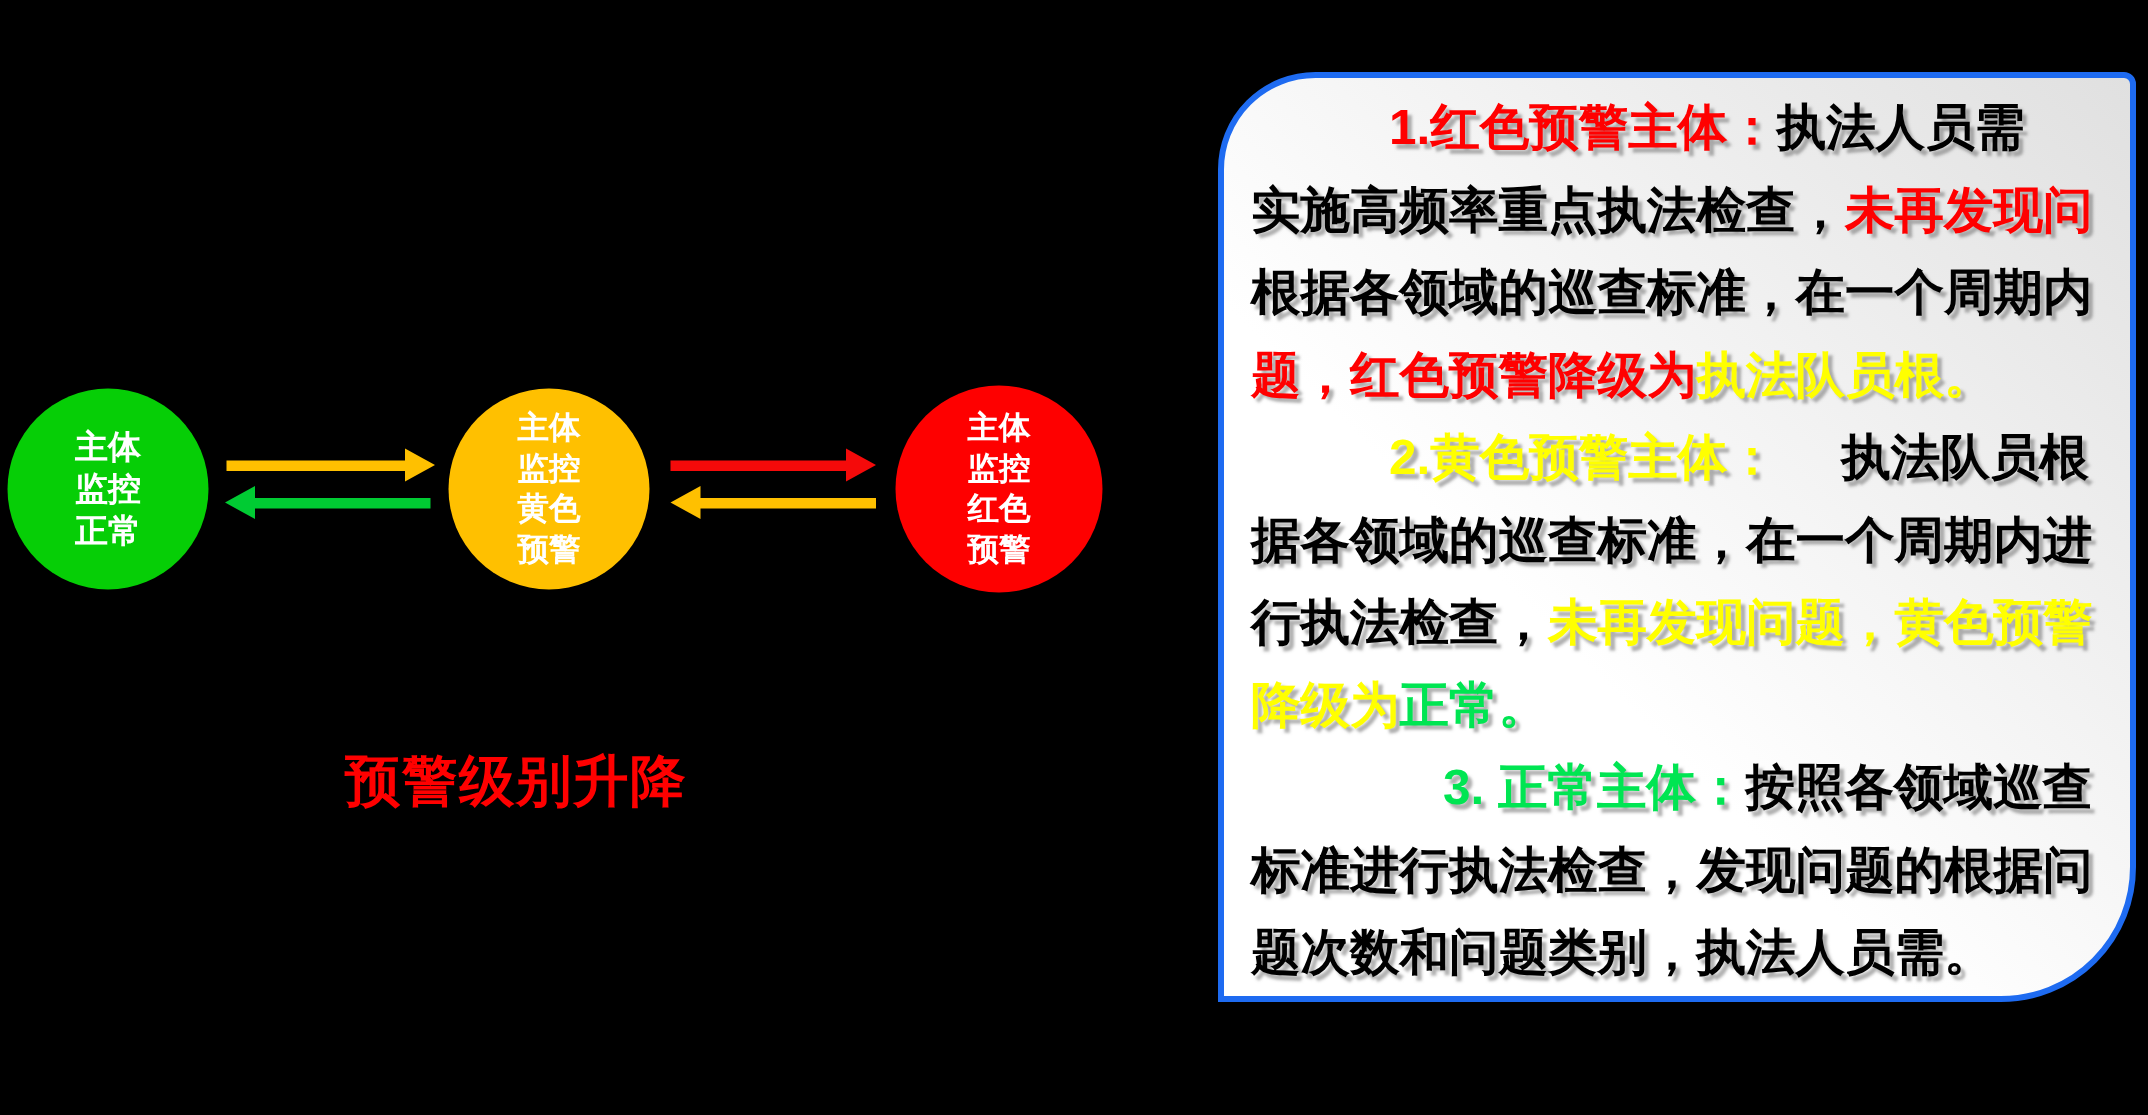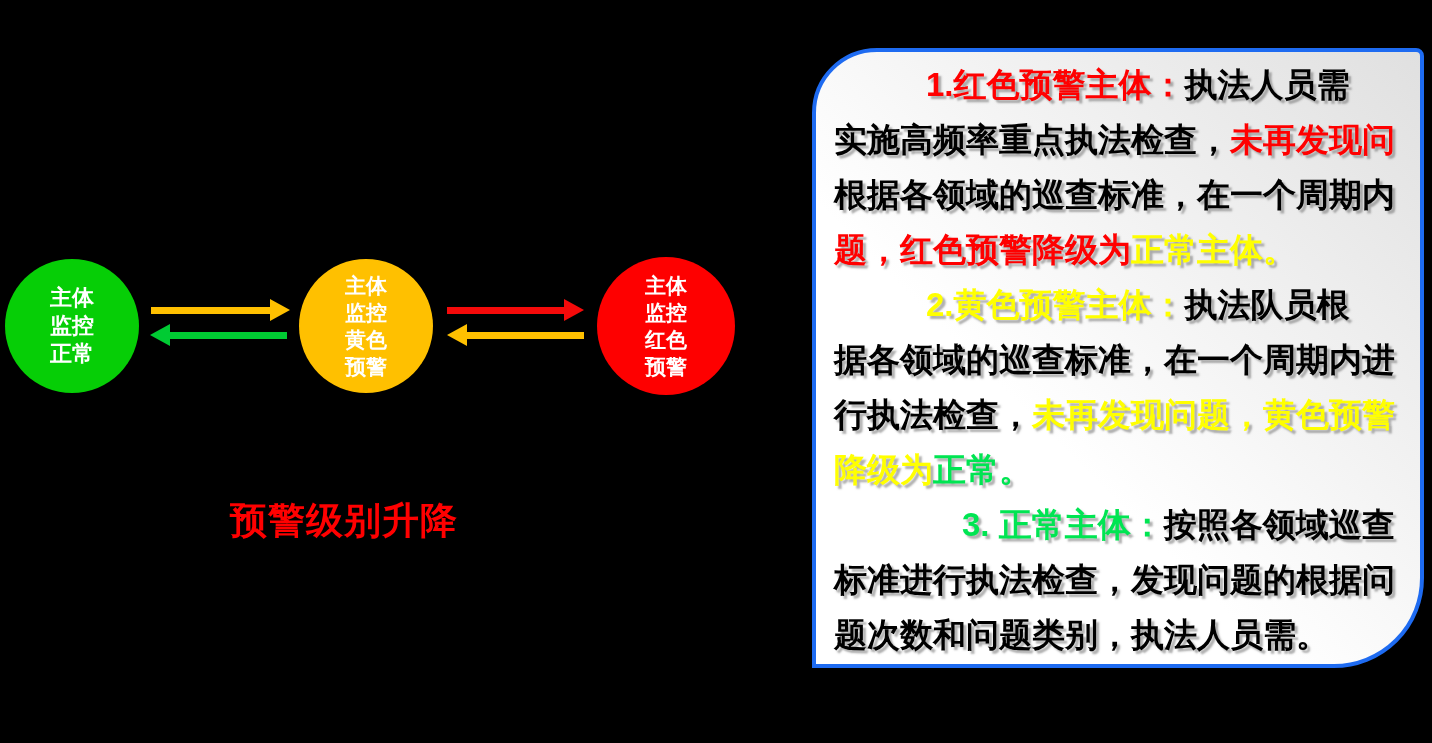--- a/index.html
+++ b/index.html
@@ -80,22 +80,22 @@
     <div class="shaft" style="background: rgb(255, 192, 0);"></div>
     <div class="head" style="border-right-color: rgb(255, 192, 0);"></div>
   </div>
 
   <div class="caption" style="color: rgb(255, 0, 0);">预警级别升降</div>
 
   <div class="panel" id="panel" style="border-color: rgb(30, 107, 241);">
       <div class="pline" style="padding-left: 92px;"><span style="color: rgb(255, 0, 0);">1.红色预警主体：</span><span style="color: rgb(0, 0, 0);">执法人员需</span></div>
       <div class="pline"><span style="color: rgb(0, 0, 0);">实施高频率重点执法检查，</span><span style="color: rgb(255, 0, 0);">未再发现问</span></div>
       <div class="pline"><span style="color: rgb(0, 0, 0);">根据各领域的巡查标准，在一个周期内</span></div>
-      <div class="pline"><span style="color: rgb(255, 0, 0);">题，红色预警降级为</span><span style="color: rgb(255, 255, 0);">正常主体。</span></div>
-      <div class="pline" style="padding-left: 92px;"><span style="color: rgb(255, 255, 0);">2.黄色预警主体：</span><span style="color: rgb(0, 0, 0);">执法队员根</span></div>
+      <div class="pline"><span style="color: rgb(255, 0, 0);">题，红色预警降级为</span><span style="color: rgb(255, 255, 0);">执法队员根。</span></div>
+      <div class="pline" style="padding-left: 92px;"><span style="color: rgb(255, 255, 0);">2.黄色预警主体：</span><span style="color: rgb(0, 0, 0); margin-left: 43px;">执法队员根</span></div>
       <div class="pline"><span style="color: rgb(0, 0, 0);">据各领域的巡查标准，在一个周期内进</span></div>
       <div class="pline"><span style="color: rgb(0, 0, 0);">行执法检查，</span><span style="color: rgb(255, 255, 0);">未再发现问题，黄色预警</span></div>
       <div class="pline"><span style="color: rgb(255, 255, 0);">降级为</span><span style="color: rgb(0, 229, 82);">正常。</span></div>
       <div class="pline" style="padding-left: 128px;"><span style="color: rgb(0, 229, 82);">3. 正常主体：</span><span style="color: rgb(0, 0, 0);">按照各领域巡查</span></div>
       <div class="pline"><span style="color: rgb(0, 0, 0);">标准进行执法检查，发现问题的根据问</span></div>
       <div class="pline"><span style="color: rgb(0, 0, 0);">题次数和问题类别，执法人员需。</span></div>
     </div>
 
 </div>
 

